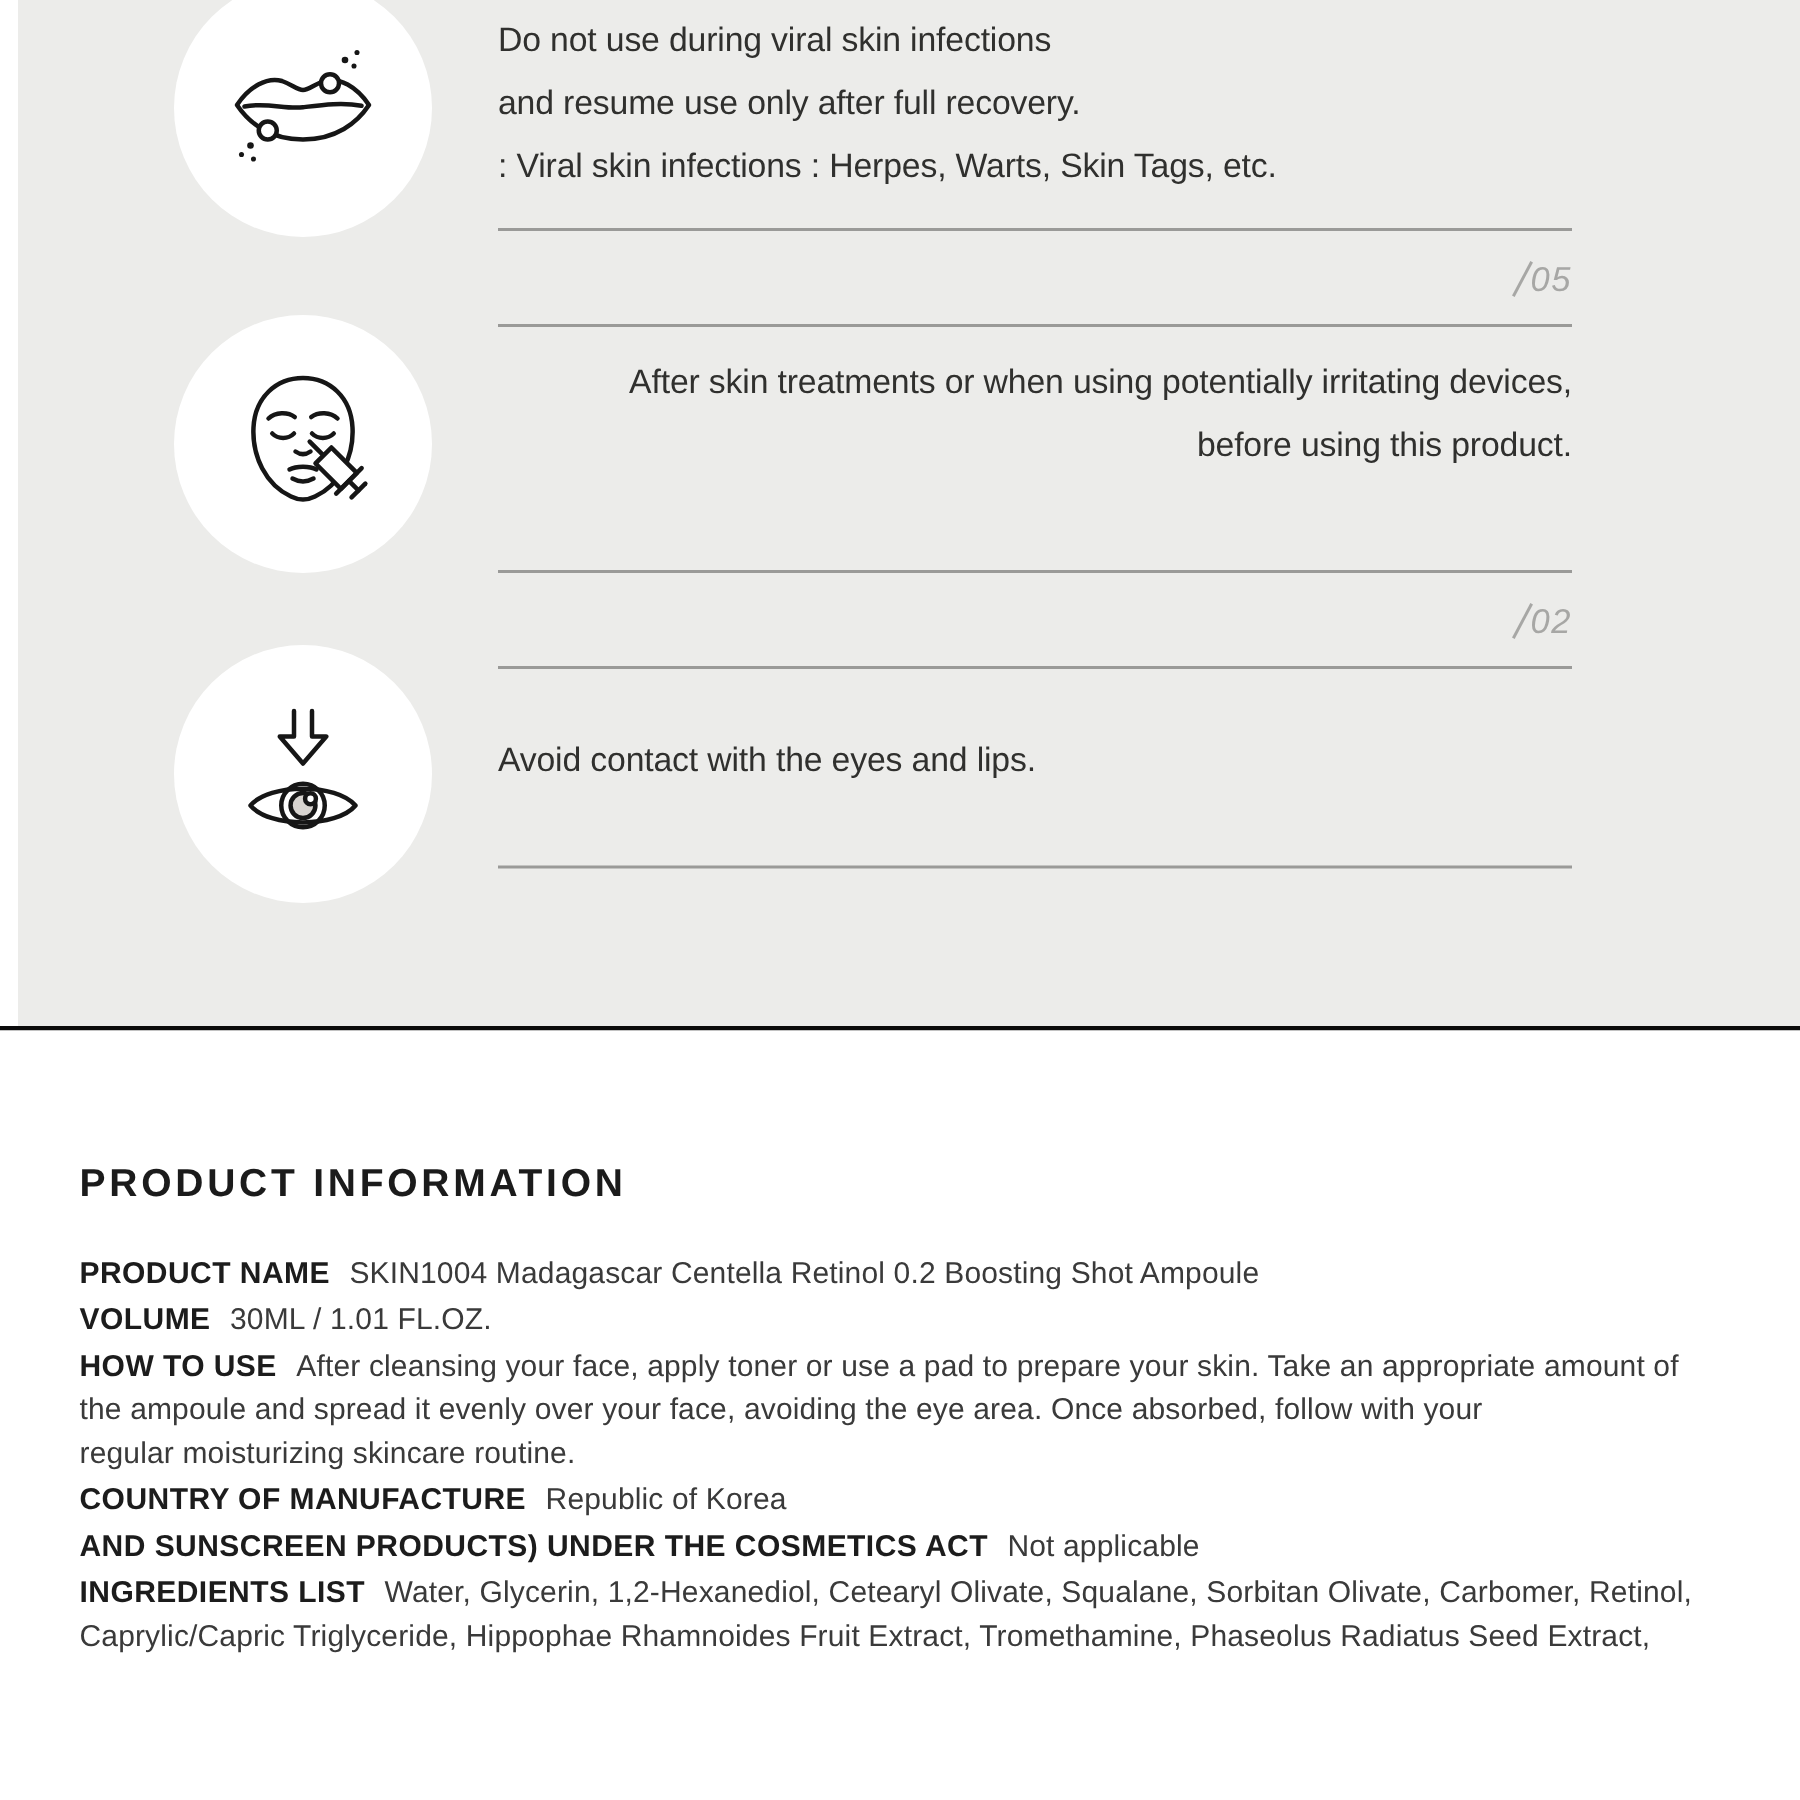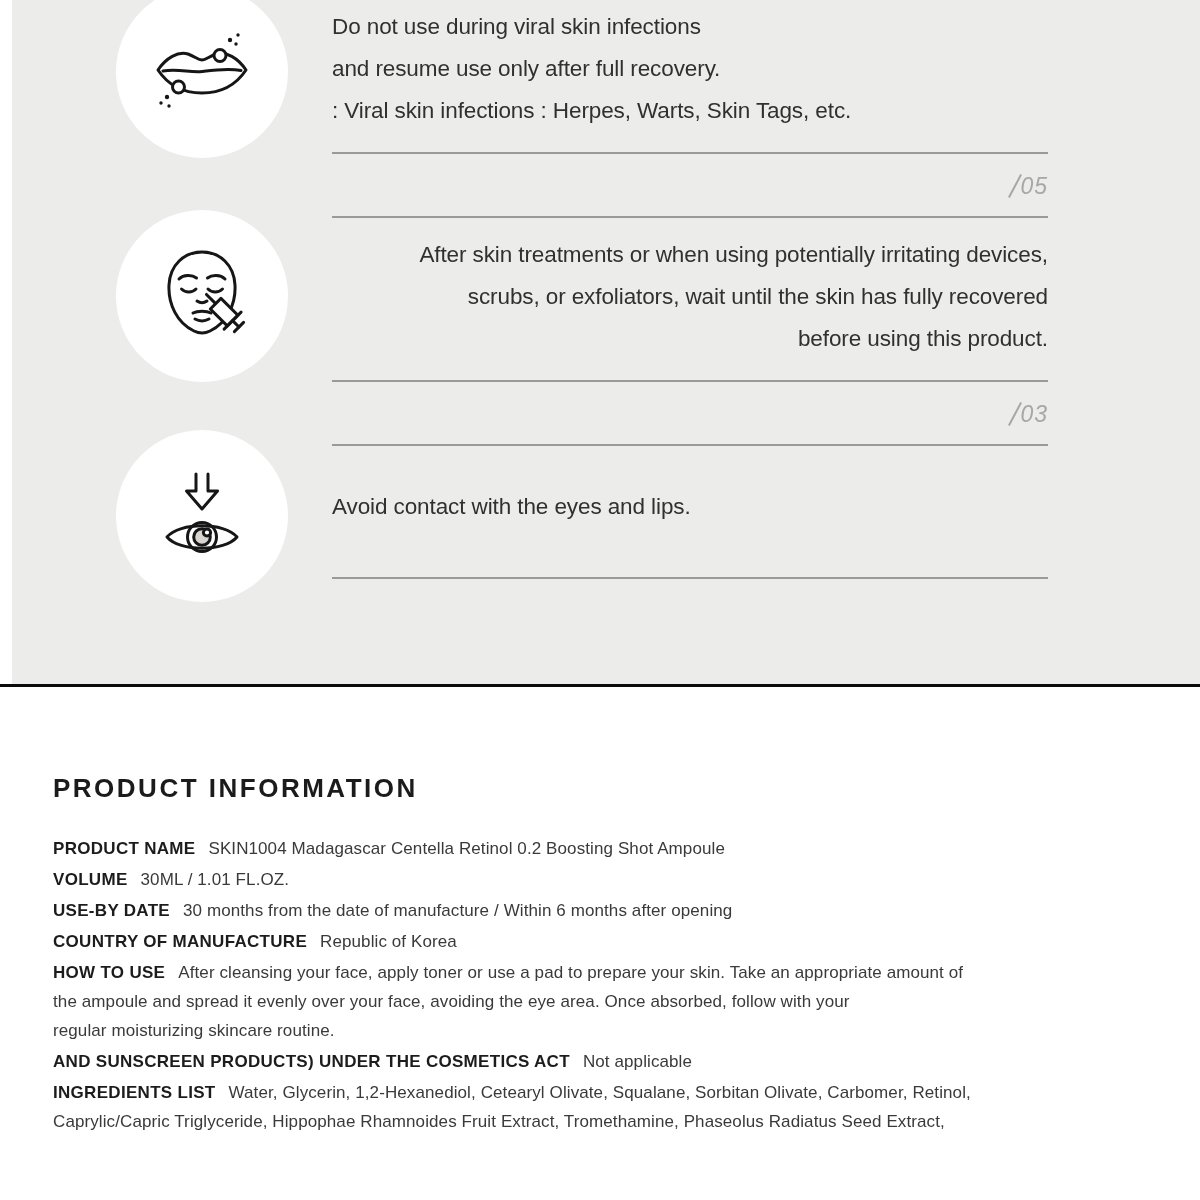--- a/index.html
+++ b/index.html
@@ -63,21 +63,21 @@
   .bottom-section{
     position:absolute;top:687px;left:0;width:1200px;height:602px;
     background:#ffffff;box-sizing:border-box;
     padding:86px 40px 0 53px;
   }
   .pi-title{
     margin:0 0 34px 0;font-size:26px;font-weight:bold;color:#1B1B1B;
     letter-spacing:2.5px;
   }
   .info-row{
-    margin:0 0 9px 0;font-size:17px;line-height:22px;color:#3A3A3A;
+    margin:0 0 9px 0;font-size:20px;line-height:22px;color:#3A3A3A;
     white-space:nowrap;letter-spacing:0.1px;
   }
   .info-row .lbl{
     font-weight:bold;color:#1C1C1C;margin-right:13px;letter-spacing:0.3px;
   }
   .info-row .lbl-block{display:block;margin-right:0;}
   .info-row .cont{display:block;margin-top:7px;}
 </style>
 </head>
 <body>
@@ -144,26 +144,25 @@
       <p>and resume use only after full recovery.</p>
       <p>: Viral skin infections : Herpes, Warts, Skin Tags, etc.</p>
     </div>
 
     <div class="divider" id="div-1"></div>
     <div class="section-number" id="num-1">05</div>
     <div class="divider" id="div-2"></div>
 
     <div class="w-text" id="wtext-2">
       <p>After skin treatments or when using potentially irritating devices,</p>
-      <p>scrubs, or exfoliators, wait until the skin has fully recovered</p>
       <p>before using this product.</p>
     </div>
 
     <div class="divider" id="div-3"></div>
-    <div class="section-number" id="num-2">03</div>
+    <div class="section-number" id="num-2">02</div>
     <div class="divider" id="div-4"></div>
 
     <div class="w-text" id="wtext-3">
       <p>Avoid contact with the eyes and lips.</p>
     </div>
 
     <div class="divider" id="div-5"></div>
   </section>
 
   <div class="black-line"></div>
@@ -173,34 +172,31 @@
 
     <p class="info-row">
       <span class="lbl">PRODUCT NAME</span><span class="val">SKIN1004 Madagascar Centella Retinol 0.2 Boosting Shot Ampoule</span>
     </p>
 
     <p class="info-row">
       <span class="lbl">VOLUME</span><span class="val">30ML / 1.01 FL.OZ.</span>
     </p>
 
 
-    <p class="info-row">
-      <span class="lbl">USE-BY DATE</span><span class="val">30 months from the date of manufacture / Within 6 months after opening</span>
-    </p>
-
-    <p class="info-row">
-      <span class="lbl">COUNTRY OF MANUFACTURE</span><span class="val">Republic of Korea</span>
-    </p>
 
     <p class="info-row">
       <span class="lbl">HOW TO USE</span><span class="val">After cleansing your face, apply toner or use a pad to prepare your skin. Take an appropriate amount of</span>
       <span class="val cont">the ampoule and spread it evenly over your face, avoiding the eye area. Once absorbed, follow with your</span>
       <span class="val cont">regular moisturizing skincare routine.</span>
     </p>
 
+    <p class="info-row">
+      <span class="lbl">COUNTRY OF MANUFACTURE</span><span class="val">Republic of Korea</span>
+    </p>
+
 
     <p class="info-row">
       <span class="lbl">AND SUNSCREEN PRODUCTS) UNDER THE COSMETICS ACT</span><span class="val">Not applicable</span>
     </p>
 
     <p class="info-row">
       <span class="lbl">INGREDIENTS LIST</span><span class="val">Water, Glycerin, 1,2-Hexanediol, Cetearyl Olivate, Squalane, Sorbitan Olivate, Carbomer, Retinol,</span>
       <span class="val cont">Caprylic/Capric Triglyceride, Hippophae Rhamnoides Fruit Extract, Tromethamine, Phaseolus Radiatus Seed Extract,</span>
     </p>
   </section>

